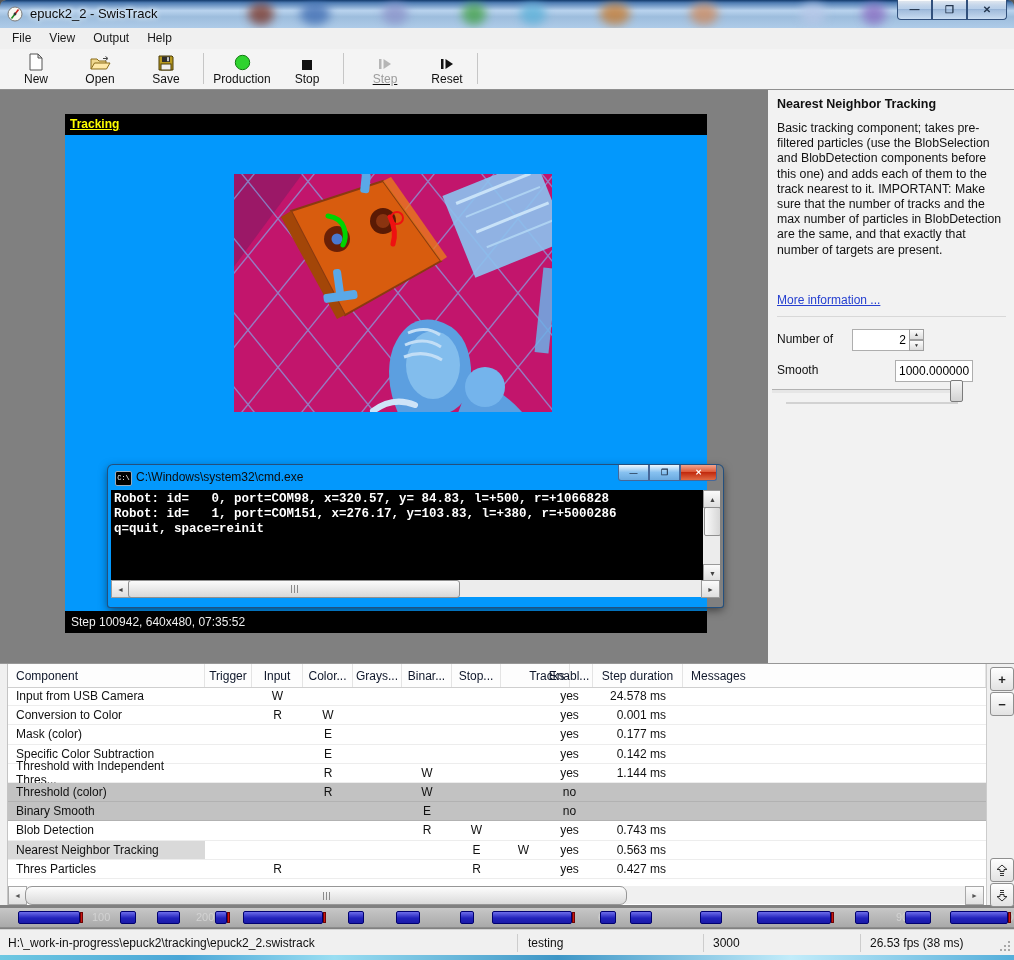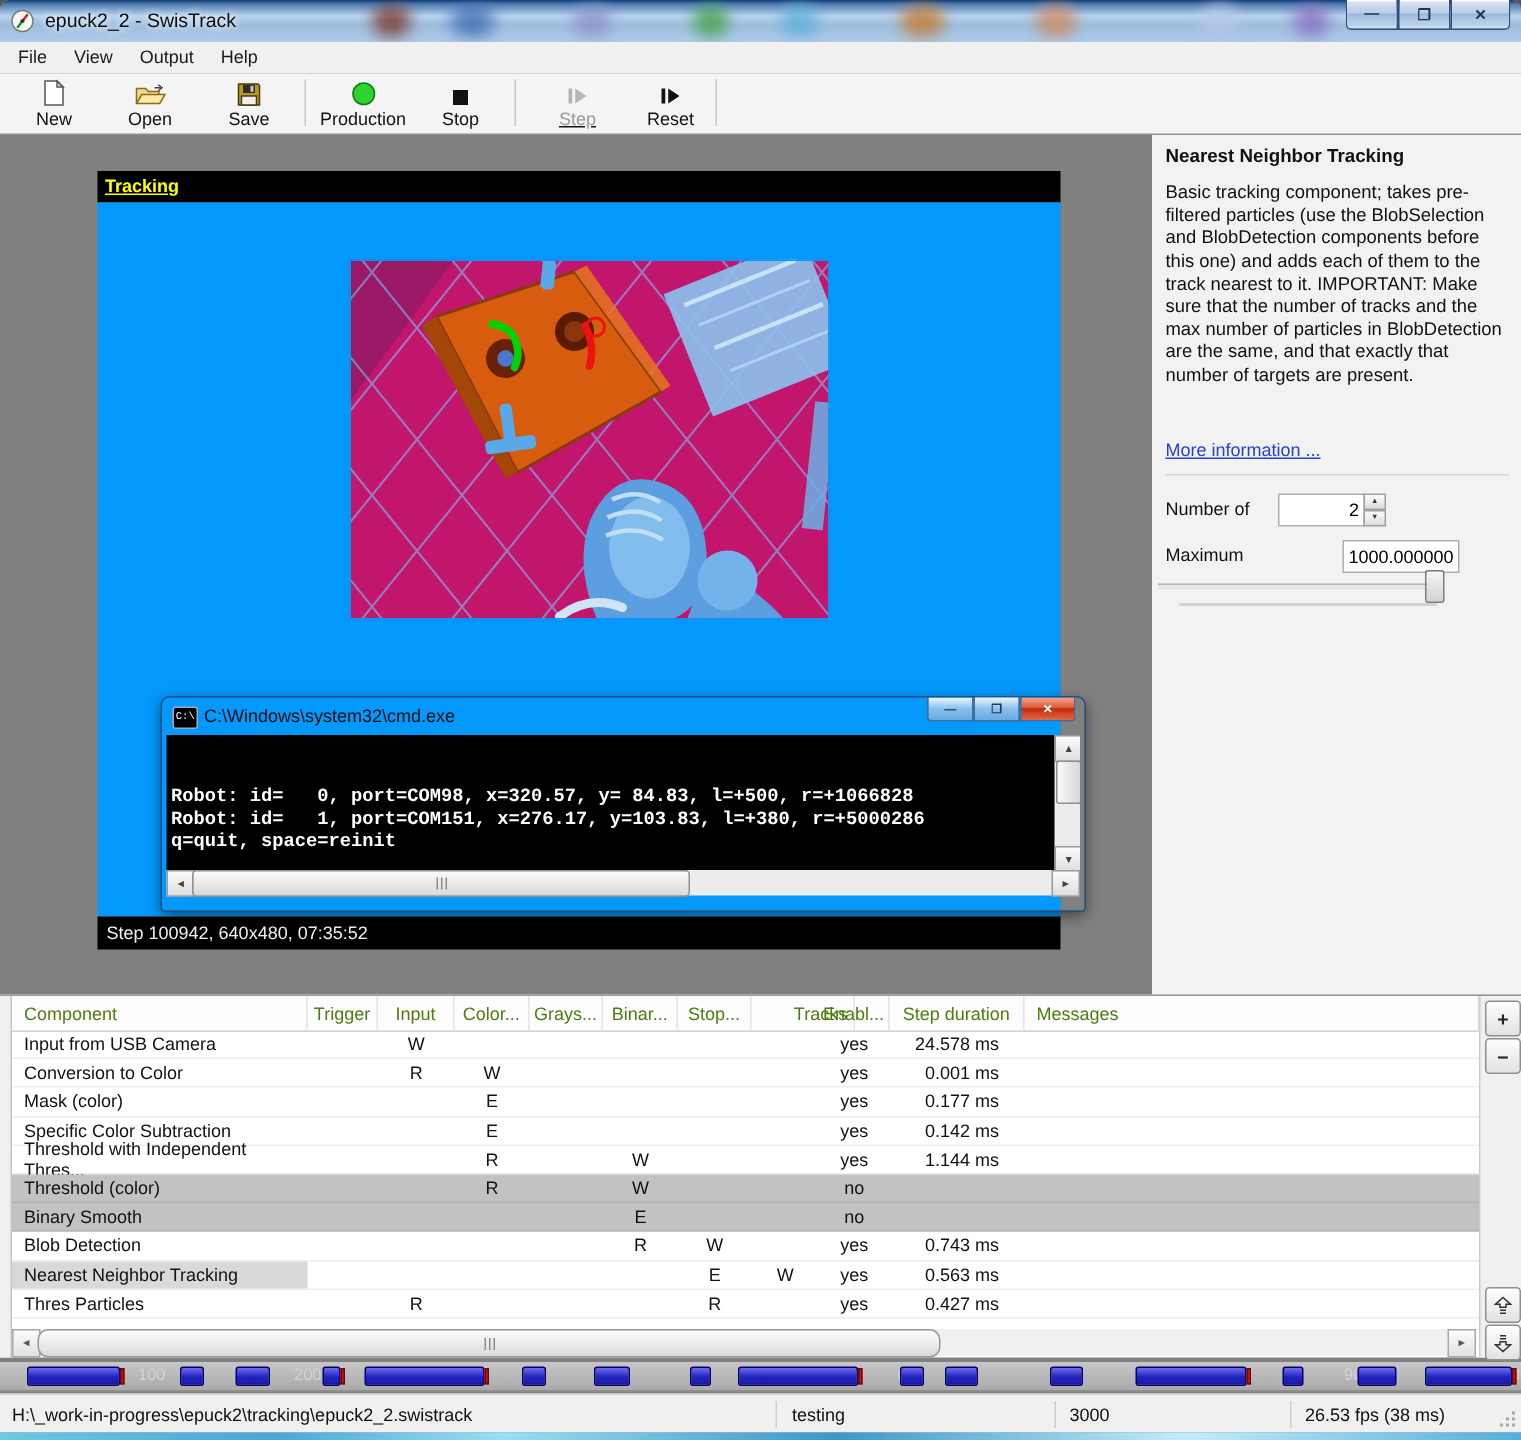--- a/index.html
+++ b/index.html
@@ -71,38 +71,38 @@
   #cmd-caps{position:absolute;right:6px;top:0;display:flex;}
   .ccap{width:29px;height:15px;border:1px solid #46689a;border-top:none;
     background:linear-gradient(rgba(250,253,255,.95),rgba(190,210,235,.7) 50%,rgba(150,178,212,.7));
     display:flex;align-items:center;justify-content:center;font-size:8px;color:#23354d;font-weight:bold;}
   .ccap:first-child{border-bottom-left-radius:3px;}
   .ccap.close{width:35px;border-bottom-right-radius:3px;color:#fff;
     background:linear-gradient(#f2a58e,#dd5a3a 45%,#c22a0e 50%,#e06a44);}
   #cmd-console{position:relative;margin:0 3px;height:90px;background:#000;overflow:hidden;}
   .cline{white-space:pre;color:#fff;font-family:"Liberation Mono","DejaVu Sans Mono",monospace;
     font-weight:bold;font-size:12.5px;line-height:15px;padding-left:3px;}
-  #cmd-console .cline:first-child{padding-top:2px;margin-top:32px;}
+  #cmd-console .cline:first-child{padding-top:2px;}
   #cmd-vscroll{position:absolute;right:0;top:0;width:17px;height:90px;background:#ececec;}
   .sc-btn{position:absolute;left:0;width:17px;height:16px;border:1px solid #9a9a9a;
     background:linear-gradient(#fbfbfb,#dedede);display:flex;align-items:center;justify-content:center;
     font-size:7px;color:#444;}
   #cmd-vthumb{position:absolute;left:1px;top:17px;width:15px;height:27px;border:1px solid #8f8f8f;
     border-radius:2px;background:linear-gradient(90deg,#fafafa,#d6d6d6);}
   #cmd-hscroll{position:relative;margin:0 3px;height:17px;background:#ececec;}
   #cmd-hthumb{position:absolute;left:17px;top:0;width:330px;height:16px;border:1px solid #8f8f8f;
     border-radius:3px;background:linear-gradient(#fbfbfb,#d8d8d8);display:flex;align-items:center;
     justify-content:center;gap:2px;}
   .grip{width:1px;height:8px;background:#8a8a8a;}
   
   #table{position:absolute;left:0;top:663px;width:1014px;height:242px;background:#fff;border-top:1px solid #979797;box-sizing:border-box;}
   #t-leftstrip{position:absolute;left:0;top:0;width:7px;height:241px;background:#f0f0f0;border-right:1px solid #c4c4c4;}
   #t-header{position:absolute;left:8px;top:0;width:978px;height:23px;border-bottom:1px solid #cfcfcf;background:#fdfdfd;}
   .h-cell{position:absolute;top:0;height:23px;display:flex;align-items:center;justify-content:center;
-    border-right:1px solid #e4e4e4;box-sizing:border-box;color:#4d7c0f;}
+    border-right:1px solid #e4e4e4;box-sizing:border-box;color:#0f172a;}
   .h-left{justify-content:flex-start;padding-left:8px;}
   #t-rows{position:absolute;left:8px;top:23px;width:978px;}
   .t-row{position:relative;width:978px;height:19.2px;border-bottom:1px solid #ededed;box-sizing:border-box;}
   .t-row.disabled{background:#c2c2c2;border-bottom-color:#b2b2b2;}
   .t-cell{position:absolute;top:0;height:100%;display:flex;align-items:center;justify-content:center;}
   .t-cell.left{justify-content:flex-start;padding-left:8px;box-sizing:border-box;}
   .t-cell.right{justify-content:flex-end;padding-right:17px;box-sizing:border-box;}
   .t-row.selected .t-cell.namecell{background:#d9d9d9;}
   #t-hscroll{position:absolute;left:8px;top:222px;width:976px;height:18px;background:#f0f0f0;}
   .hs-btn{position:absolute;top:0;width:17px;height:17px;border:1px solid #a8a8a8;
@@ -350,21 +350,21 @@
       <div id="sb-title">Nearest Neighbor Tracking</div>
       <div id="sb-desc">Basic tracking component; takes pre-filtered particles (use the BlobSelection and BlobDetection components before this one) and adds each of them to the track nearest to it. IMPORTANT: Make sure that the number of tracks and the max number of particles in BlobDetection are the same, and that exactly that number of targets are present.</div>
       <div id="sb-link">More information ...</div>
       <div id="sb-div"></div>
       <div class="sb-label" style="top:242px;">Number of</div>
       <input class="sb-input" id="spin-box" value="2" style="">
       <div id="spin-btns">
         <div class="spin-b">▲</div>
         <div class="spin-b">▼</div>
       </div>
-      <div class="sb-label" style="top:273px;">Maximum</div>
+      <div class="sb-label" style="top:273px;">Smooth</div>
       <input class="sb-input" id="max-box" value="1000.000000" style="">
       <div id="slider-track"></div>
       <div id="slider-thumb"></div>
       <div id="slider-line2"></div>
     </div>
   </div>
 
   <div id="table">
     <div id="t-leftstrip"></div>
     <div id="t-header">

